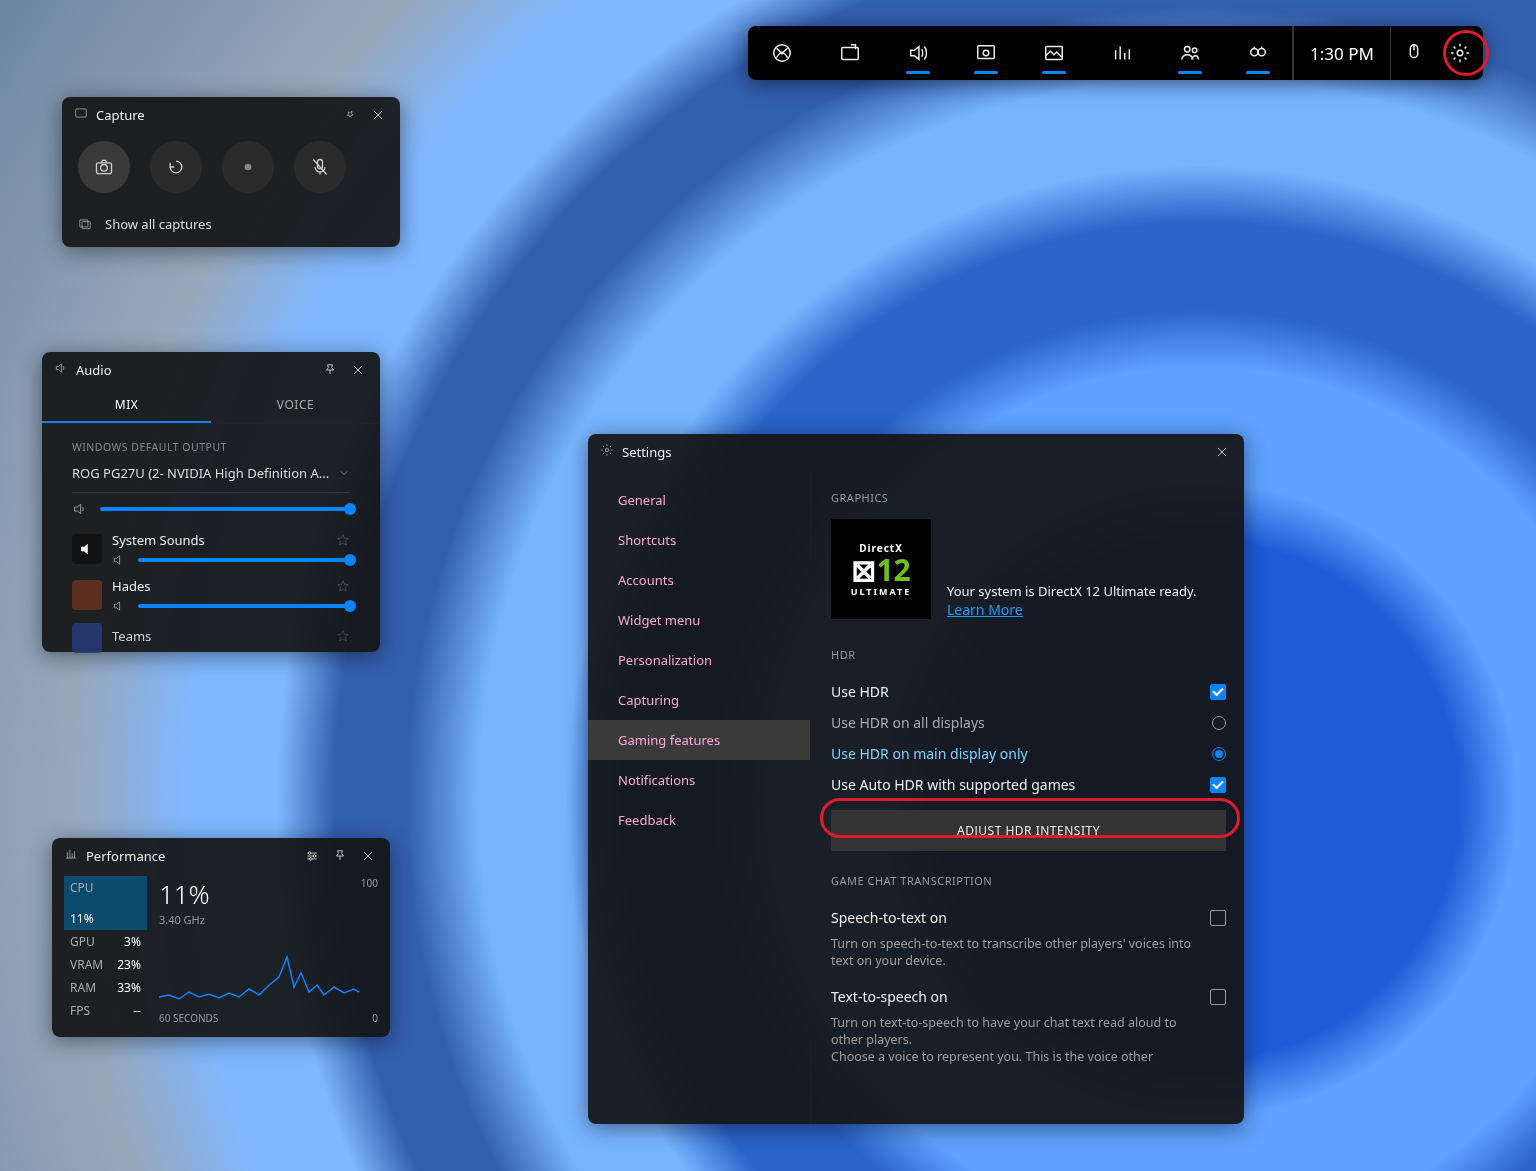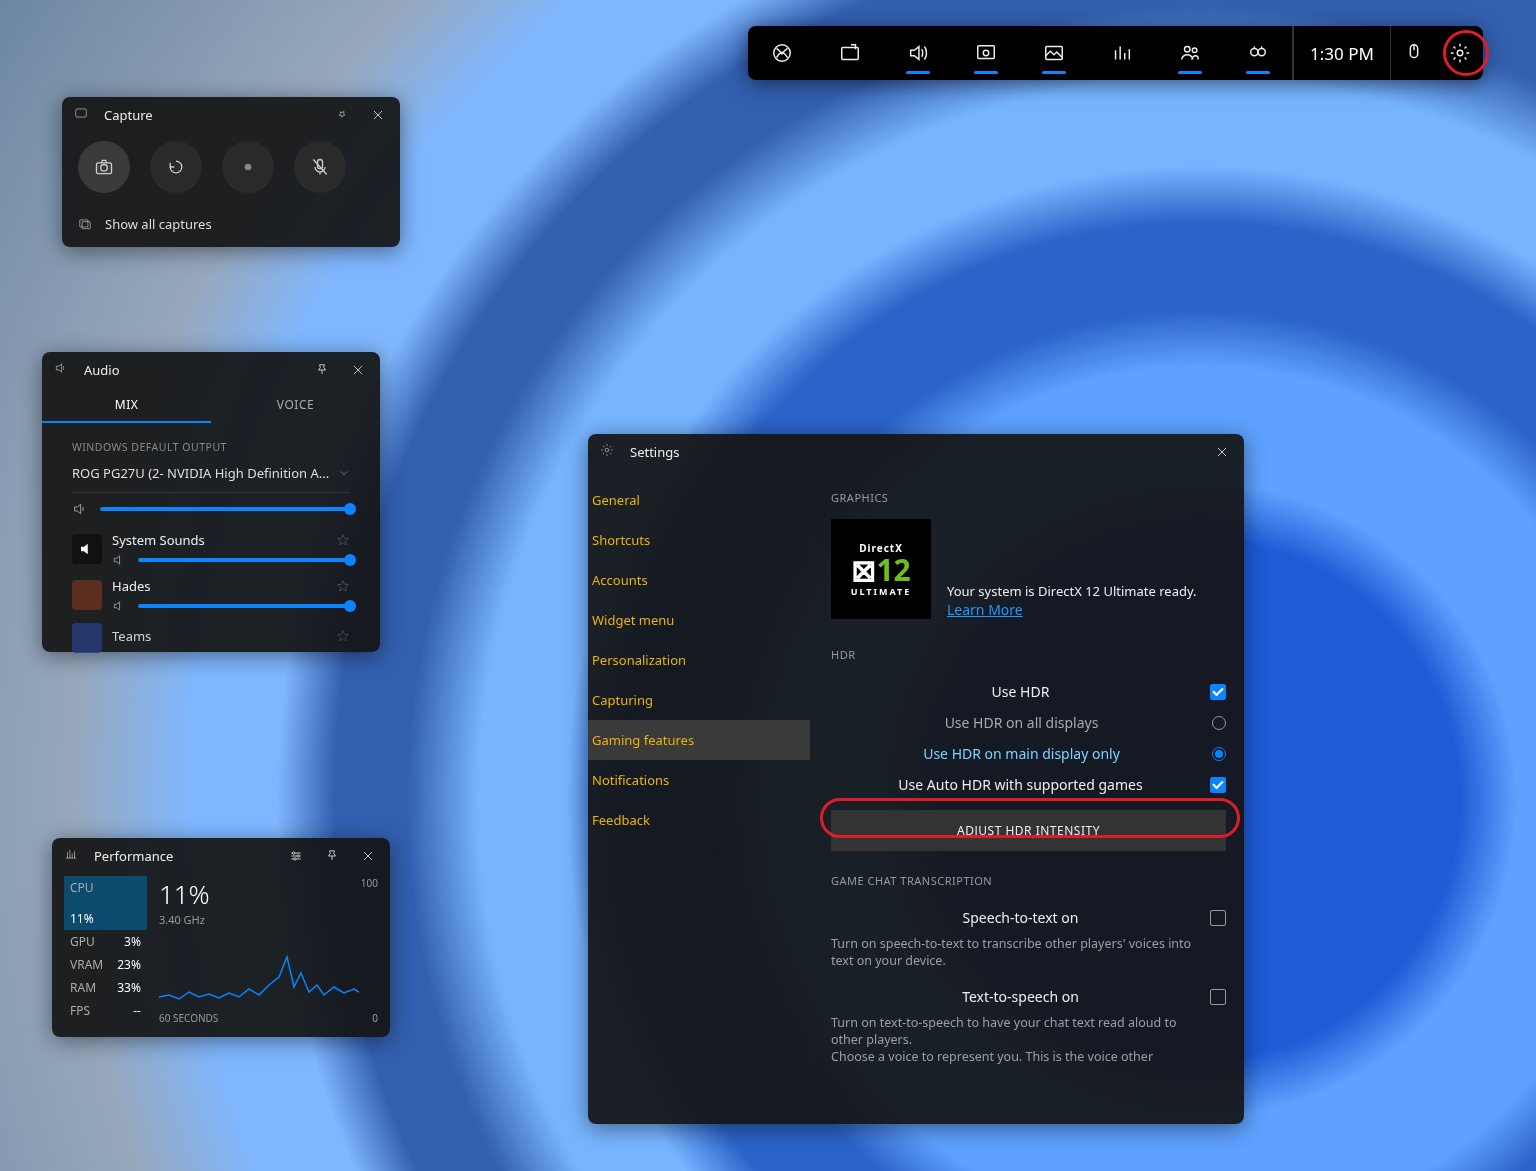--- a/index.html
+++ b/index.html
@@ -12,21 +12,21 @@
                 #77b4ff 44%, #77b4ff 50%,
                 #335fb0 55%, #335fb0 60%,
                 #7fb7ff 64%, #7fb7ff 70%,
                 #97a8bd 78%, #6d87a1 100%);
     font-size:14px; color:#ccc;
   }
   .widget {
     position:absolute; background:rgba(20,20,20,.92); border-radius:8px;
     box-shadow:0 4px 22px rgba(0,0,0,.45); color:#ddd;
   }
-  .widget-header { display:flex; align-items:center; padding:8px 12px; font-size:13px; gap:16px; }
+  .widget-header { display:flex; align-items:center; padding:8px 12px; font-size:13px; gap:8px; }
   .widget-header .title { flex:1; color:#eee; }
   .icon-btn { width:20px; height:20px; display:flex; align-items:center; justify-content:center; color:#bbb; cursor:pointer; }
   .icon-btn svg { width:14px; height:14px; stroke:#ddd; fill:none; stroke-width:1.5; }
   
   .toolbar { position:absolute; top:26px; left:748px; height:54px; background:#000; border-radius:8px; display:flex; align-items:stretch; color:#fff; box-shadow:0 4px 20px rgba(0,0,0,.5);}
   .tool { width:68px; display:flex; align-items:center; justify-content:center; position:relative; cursor:pointer;}
   .tool svg{width:22px;height:22px;stroke:#eee;fill:none;stroke-width:1.6;}
   .tool.active::after { content:""; position:absolute; bottom:6px; left:22px; right:22px; height:3px; background:#0a84ff; border-radius:3px;}
   .toolbar .time { display:flex; align-items:center; padding:0 16px; font-size:17px; border-left:1px solid #333;}
   .toolbar .sep { width:1px; background:#333;}
@@ -61,33 +61,33 @@
   .metrics span.k{color:#aaa;}
   .metrics span.v{color:#fff;}
   .graph{flex:1;position:relative;}
   .big{font-size:26px;color:#fff;font-weight:300;}
   .sub{font-size:11px;color:#999;}
   .axis-r{position:absolute;right:0;font-size:10px;color:#999;}
   
   .settings{width:656px;height:690px;}
   .settings-body{display:flex;height:calc(100% - 36px);}
   .side{width:222px;padding:10px 0;}
-  .side-item{padding:11px 4px;font-size:13px;color:#eab308;cursor:pointer;}
+  .side-item{padding:11px 30px;font-size:13px;color:#f9a8d4;cursor:pointer;}
   .side-item.sel{background:#3a3a3a;}
   .content{flex:1;padding:16px 18px 0 20px;overflow-y:auto;position:relative;border-left:1px solid #1e1e1e;}
   .content::-webkit-scrollbar{width:6px;} .content::-webkit-scrollbar-thumb{background:#444;border-radius:3px;}
   .hlabel{font-size:11px;letter-spacing:.5px;color:#999;margin:4px 0 14px;}
   .dx-card{display:flex;gap:16px;align-items:flex-end;margin-bottom:28px;}
   .dx-badge{width:100px;height:100px;background:#000;display:flex;flex-direction:column;align-items:center;justify-content:center;font-weight:700;}
   .dx-badge .d{font-size:10px;color:#fff;letter-spacing:1px;}
   .dx-badge .x{font-size:30px;color:#6fbf1b;line-height:1;}
   .dx-badge .u{font-size:9px;color:#fff;letter-spacing:2px;}
   .dx-text{font-size:13px;color:#eee;}
   .link{color:#1a9bff;text-decoration:underline;cursor:pointer;}
-  .opt{display:flex;align-items:center;justify-content:space-between;padding:6px 0;font-size:14px;color:#eee;text-align:center;}
+  .opt{display:flex;align-items:center;justify-content:space-between;padding:6px 0;font-size:14px;color:#eee;}
   .opt .lbl{flex:1;}
   .check{width:16px;height:16px;border:1px solid #999;border-radius:2px;display:flex;align-items:center;justify-content:center;cursor:pointer;}
   .check.on{background:#0a84ff;border-color:#0a84ff;}
   .check.on::after{content:"";width:8px;height:4px;border-left:2px solid #fff;border-bottom:2px solid #fff;transform:rotate(-45deg) translate(1px,-1px);}
   .radio{width:14px;height:14px;border:1.5px solid #999;border-radius:50%;display:flex;align-items:center;justify-content:center;cursor:pointer;}
   .radio.on{border-color:#0a84ff;}
   .radio.on::after{content:"";width:8px;height:8px;border-radius:50%;background:#0a84ff;}
   .btn{width:100%;padding:12px 0;text-align:center;background:#333;color:#eee;font-size:12px;letter-spacing:.5px;margin:10px 0 22px;cursor:pointer;}
   .desc{font-size:12.5px;color:#9e9e9e;padding-right:20px;margin-top:2px;margin-bottom:12px;}
 </style>

